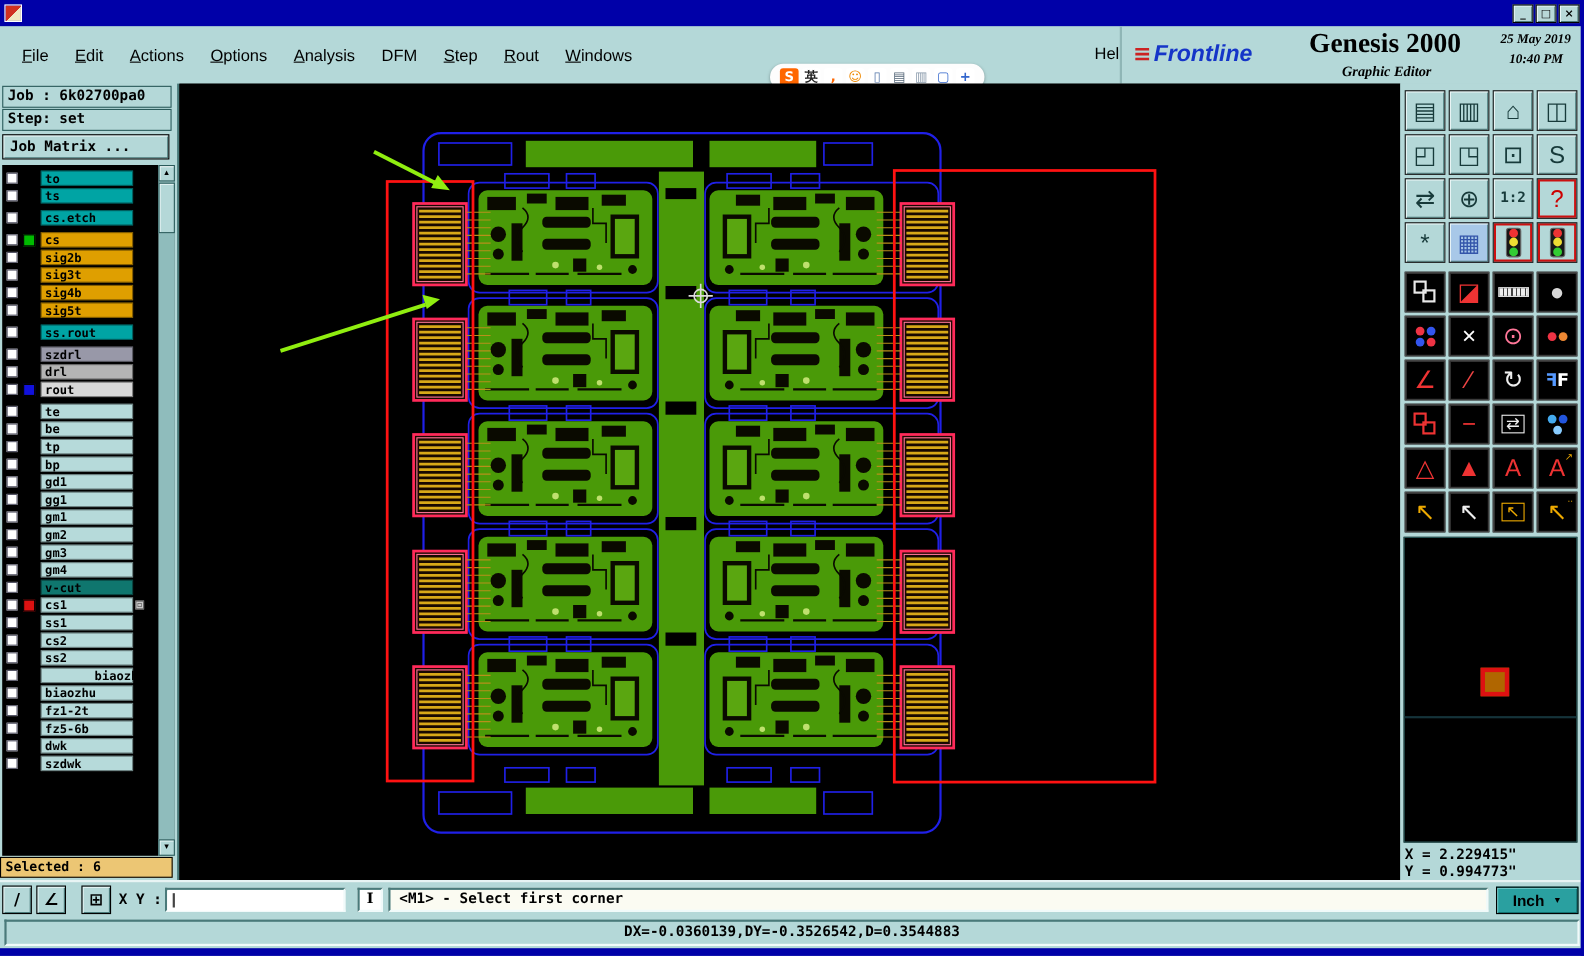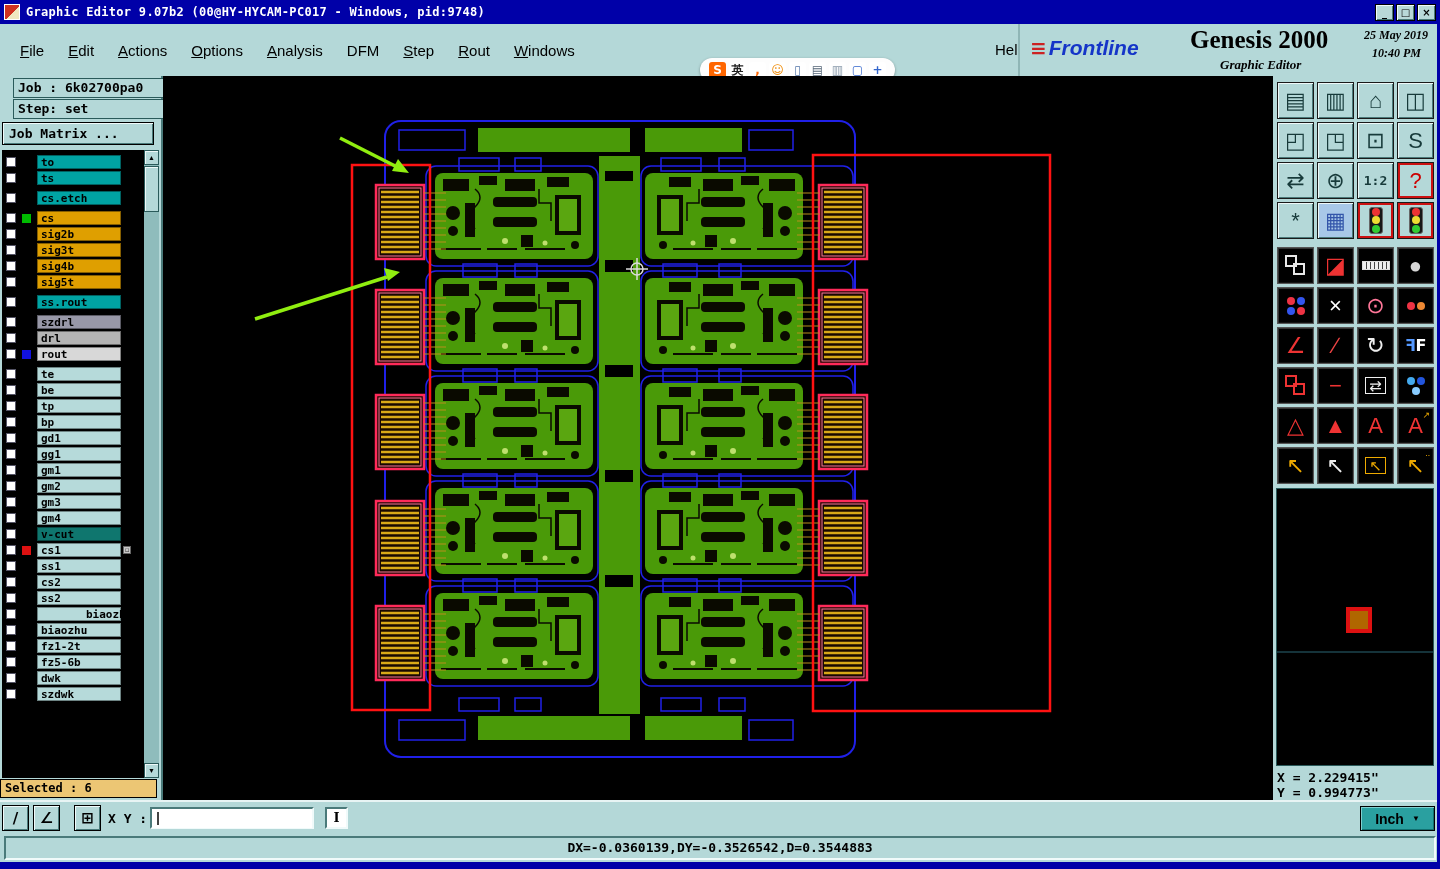--- a/index.html
+++ b/index.html
@@ -1,19 +1,19 @@
 <!DOCTYPE html>
 <html><head>
 <meta charset="utf-8">
 <style>
   * { margin:0; padding:0; box-sizing:border-box; }
   html,body { width:1440px; height:869px; overflow:hidden; background:#b4d8d8;
     font-family:"Liberation Sans", sans-serif; }
   #app { position:relative; width:1440px; height:869px; }
-  .mono { font-family:"DejaVu Sans Mono", monospace;margin-left:11px; }
+  .mono { font-family:"DejaVu Sans Mono", monospace; }
 
   
   .titlebar { position:absolute; left:0; top:0; width:1440px; height:24px; background:#0000a8;
     display:flex; align-items:center; padding:0 4px; }
   .app-icon { width:16px; height:16px; border:1px solid #fff;
     background:linear-gradient(135deg,#d03020 55%,#f0e8c0 55%); margin-right:6px; }
   .title-text { color:#fff; font:bold 12px "DejaVu Sans Mono", monospace; letter-spacing:.3px; }
   .win-controls { margin-left:auto; display:flex; gap:2px; }
   .win-btn { width:19px; height:17px; background:#b8d8d8; border:1px solid #000;
     box-shadow:inset 1px 1px 0 #f0fafa, inset -1px -1px 0 #4a7a7a;
@@ -146,21 +146,20 @@
   .frame-bottom { position:absolute; left:0; top:862px; width:1440px; height:7px; background:#0000a8; }
   .frame-right { position:absolute; right:0; top:0; width:3px; height:869px; background:#0000a8; }
 </style>
 </head>
 <body>
 
 <div id="app">
 
   <div class="titlebar">
     <div class="app-icon"></div>
-    <span class="title-text">Graphic Editor 9.07b2 (00@HY-HYCAM-PC017 - Windows, pid:9748)</span>
     <div class="win-controls">
         <div class="win-btn">_</div>
         <div class="win-btn">□</div>
         <div class="win-btn">×</div>
       </div>
   </div>
 
   <div class="menubar">
     <div class="menu-items">
         <div class="menu-item"><span class="ul">F</span>ile</div>
@@ -699,20 +698,21 @@
         <div class="btool">∕</div>
         <div class="btool">∠</div>
         <div class="btool gap">⊞</div>
       </div>
     <span class="xy-label">X Y :</span>
     <div class="xy-wrap">
       <input value="" style="">
       <div class="caret"></div>
     </div>
     <div class="i-box">I</div>
+    <div class="cmd-status">&lt;M1&gt; - Select first corner</div>
     <button class="units-btn">
       <span>Inch</span>
       <span class="units-arrow">▼</span>
     </button>
   </div>
 
   <div class="statusbar">
     <span>DX=-0.0360139,DY=-0.3526542,D=0.3544883</span>
   </div>
   <div class="frame-bottom"></div>

